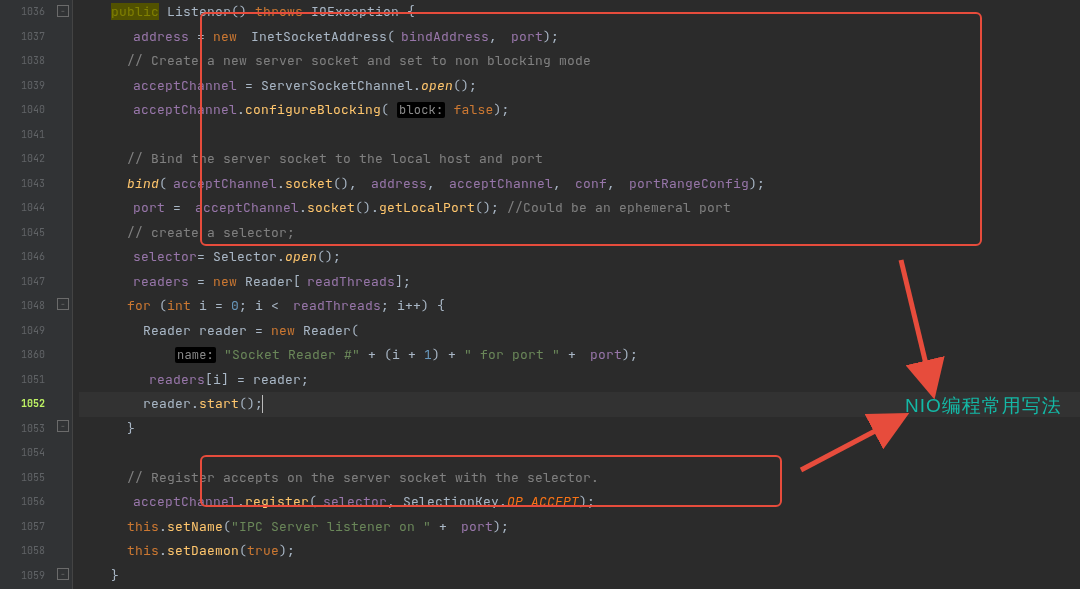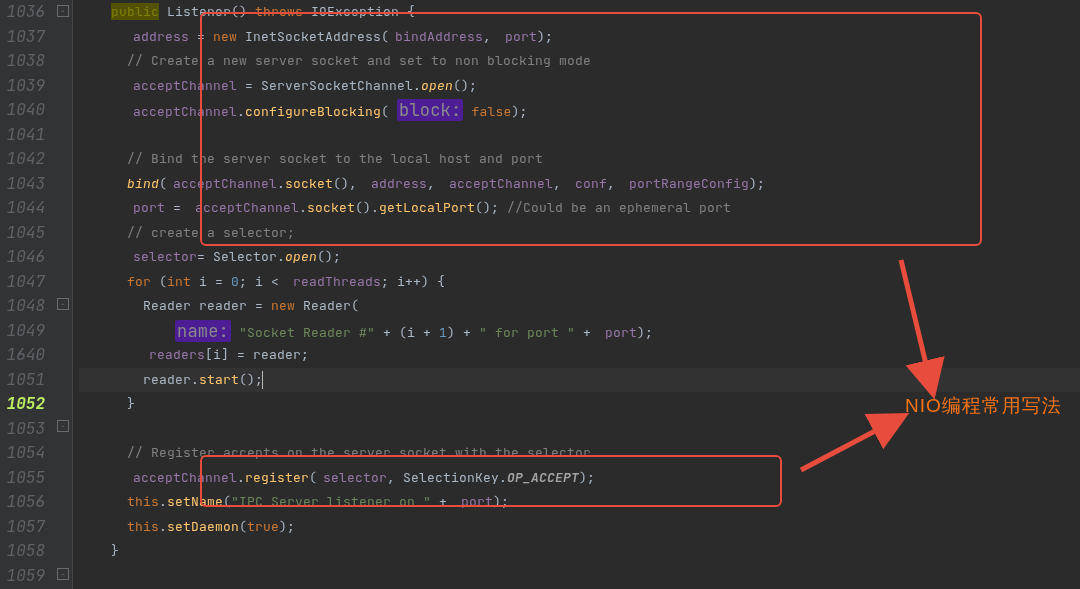--- a/index.html
+++ b/index.html
@@ -22,22 +22,21 @@
     background: #313335;
     color: #606366;
     text-align: right;
     padding-right: 10px;
     user-select: none;
     flex-shrink: 0;
   }
   .gutter-line {
     height: 24.5px;
     line-height: 24.5px;
-    font-size: 16px;
-    font-style: italic;
+    font-size: 10px;
   }
   .gutter-line.bold {
     color: #bef264;
     font-weight: 600;
   }
   .fold-col {
     width: 18px;
     background: #313335;
     border-right: 1px solid #444;
     flex-shrink: 0;
@@ -70,38 +69,38 @@
     background: #323232;
   }
 
   .kw  { color: #CC7832; }      
   .kw-olive { color:#808000; background:#515100;}  
   .mth { color: #FFC66D; }      
   .fld { color: #9876AA; margin-left: 6px; }      
   .str { color: #6A8759; }      
   .cmt { color: #808080; margin-top: 48px; }      
   .num { color: #6897BB; }      
-  .cls { color: #A9B7C6; }      
+  .cls { color: #A9B7C6; margin-left: 6px; }      
   .it  { font-style: italic; }  
-  .param { color:#8a8a8a; background:#4c1d95; padding:0 2px; border-radius:2px; font-size:17px;}
-  .const { color:#a3a3a3; font-style: italic; font-weight: bold;}
+  .param { color:#8a8a8a; background:#000000; padding:0 2px; border-radius:2px; font-size:12px;}
+  .const { color:#f97316; font-style: italic;}
   .op { color:#A9B7C6;}
 
   .red-box {
     position: absolute;
     border: 2px solid #E74C3C;
     border-radius: 6px;
     pointer-events: none;
   }
   #box1 { left: 127px; top: 12px; width: 782px; height: 234px; }
   #box2 { left: 127px; top: 455px; width: 582px; height: 52px; }
 
   .annot-text {
     position: absolute;
-    color: #f97316;
+    color: #14b8a6;
     font-size: 19px;
     font-family: sans-serif;
     letter-spacing: 1px;
   }
   #annot { left: 832px; top: 393px; }
 
   .arrow { position: absolute; pointer-events:none;}
   #arrow1 { left: 818px; top: 255px; }
   #arrow2 { left: 718px; top: 410px; }
 
@@ -125,21 +124,21 @@
     <div class="gutter-line">1040</div>
     <div class="gutter-line">1041</div>
     <div class="gutter-line">1042</div>
     <div class="gutter-line">1043</div>
     <div class="gutter-line">1044</div>
     <div class="gutter-line">1045</div>
     <div class="gutter-line">1046</div>
     <div class="gutter-line">1047</div>
     <div class="gutter-line">1048</div>
     <div class="gutter-line">1049</div>
-    <div class="gutter-line">1640</div>
+    <div class="gutter-line">1860</div>
     <div class="gutter-line">1051</div>
     <div class="gutter-line bold">1052</div>
     <div class="gutter-line">1053</div>
     <div class="gutter-line">1054</div>
     <div class="gutter-line">1055</div>
     <div class="gutter-line">1056</div>
     <div class="gutter-line">1057</div>
     <div class="gutter-line">1058</div>
     <div class="gutter-line">1059</div>
   </div>
@@ -168,20 +167,21 @@
     <div class="code-line"><span>      </span><span class="cmt">// Bind the server socket to the local host and port</span></div>
 
     <div class="code-line"><span>      </span><span class="mth it">bind</span><span>(</span><span class="fld">acceptChannel</span><span>.</span><span class="mth">socket</span><span>(), </span><span class="fld">address</span><span>, </span><span class="fld">acceptChannel</span><span>, </span><span class="fld">conf</span><span>, </span><span class="fld">portRangeConfig</span><span>);</span></div>
 
     <div class="code-line"><span>      </span><span class="fld">port </span><span>= </span><span class="fld">acceptChannel</span><span>.</span><span class="mth">socket</span><span>().</span><span class="mth">getLocalPort</span><span>(); </span><span class="cmt">//Could be an ephemeral port</span></div>
 
     <div class="code-line"><span>      </span><span class="cmt">// create a selector;</span></div>
 
     <div class="code-line"><span>      </span><span class="fld">selector</span><span>= Selector.</span><span class="mth it">open</span><span>();</span></div>
 
+    <div class="code-line"><span>      </span><span class="fld">readers </span><span>= </span><span class="kw">new </span><span>Reader[</span><span class="fld">readThreads</span><span>];</span></div>
 
     <div class="code-line"><span>      </span><span class="kw">for </span><span>(</span><span class="kw">int </span><span>i = </span><span class="num">0</span><span>; i &lt; </span><span class="fld">readThreads</span><span>; i++) {</span></div>
 
     <div class="code-line"><span>        </span><span>Reader reader = </span><span class="kw">new </span><span>Reader(</span></div>
 
     <div class="code-line"><span>            </span><span class="param">name:</span><span> </span><span class="str">"Socket Reader #"</span><span> + (i + </span><span class="num">1</span><span>) + </span><span class="str">" for port "</span><span> + </span><span class="fld">port</span><span>);</span></div>
 
     <div class="code-line"><span>        </span><span class="fld">readers</span><span>[i] = reader;</span></div>
 
     <div class="code-line current"><span>        </span><span>reader.</span><span class="mth">start</span><span>();</span><span class="caret"></span></div>

